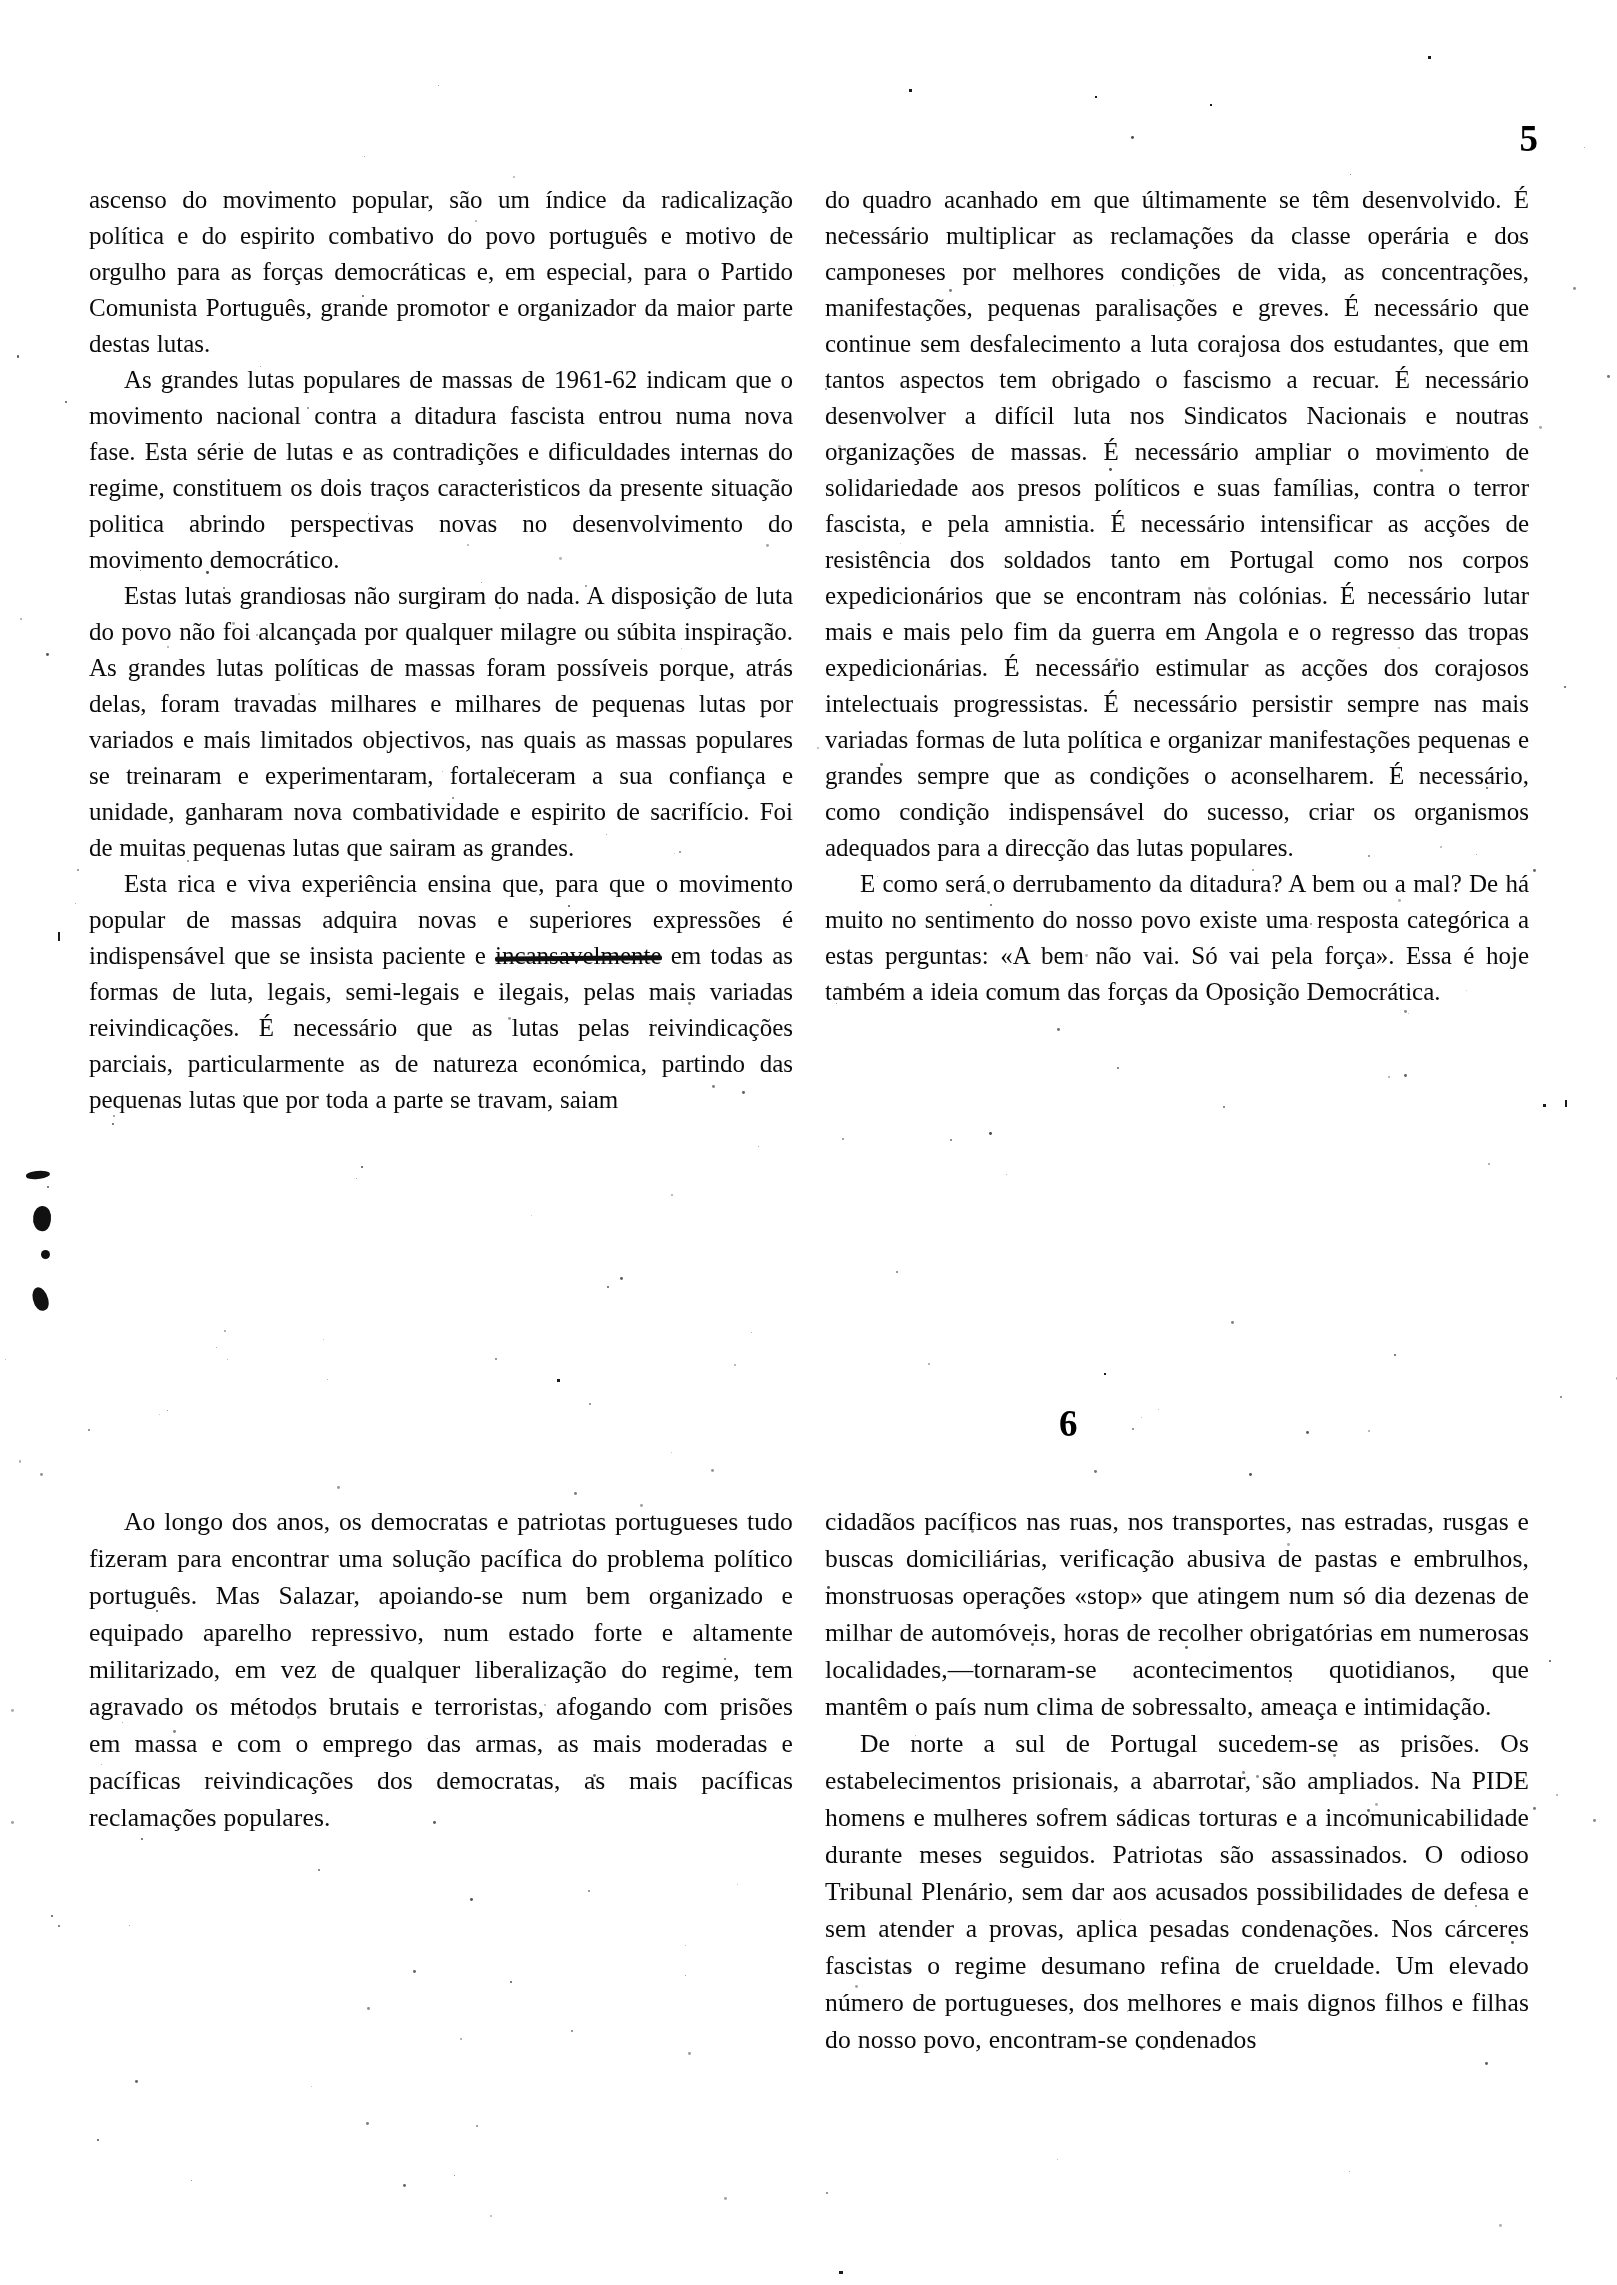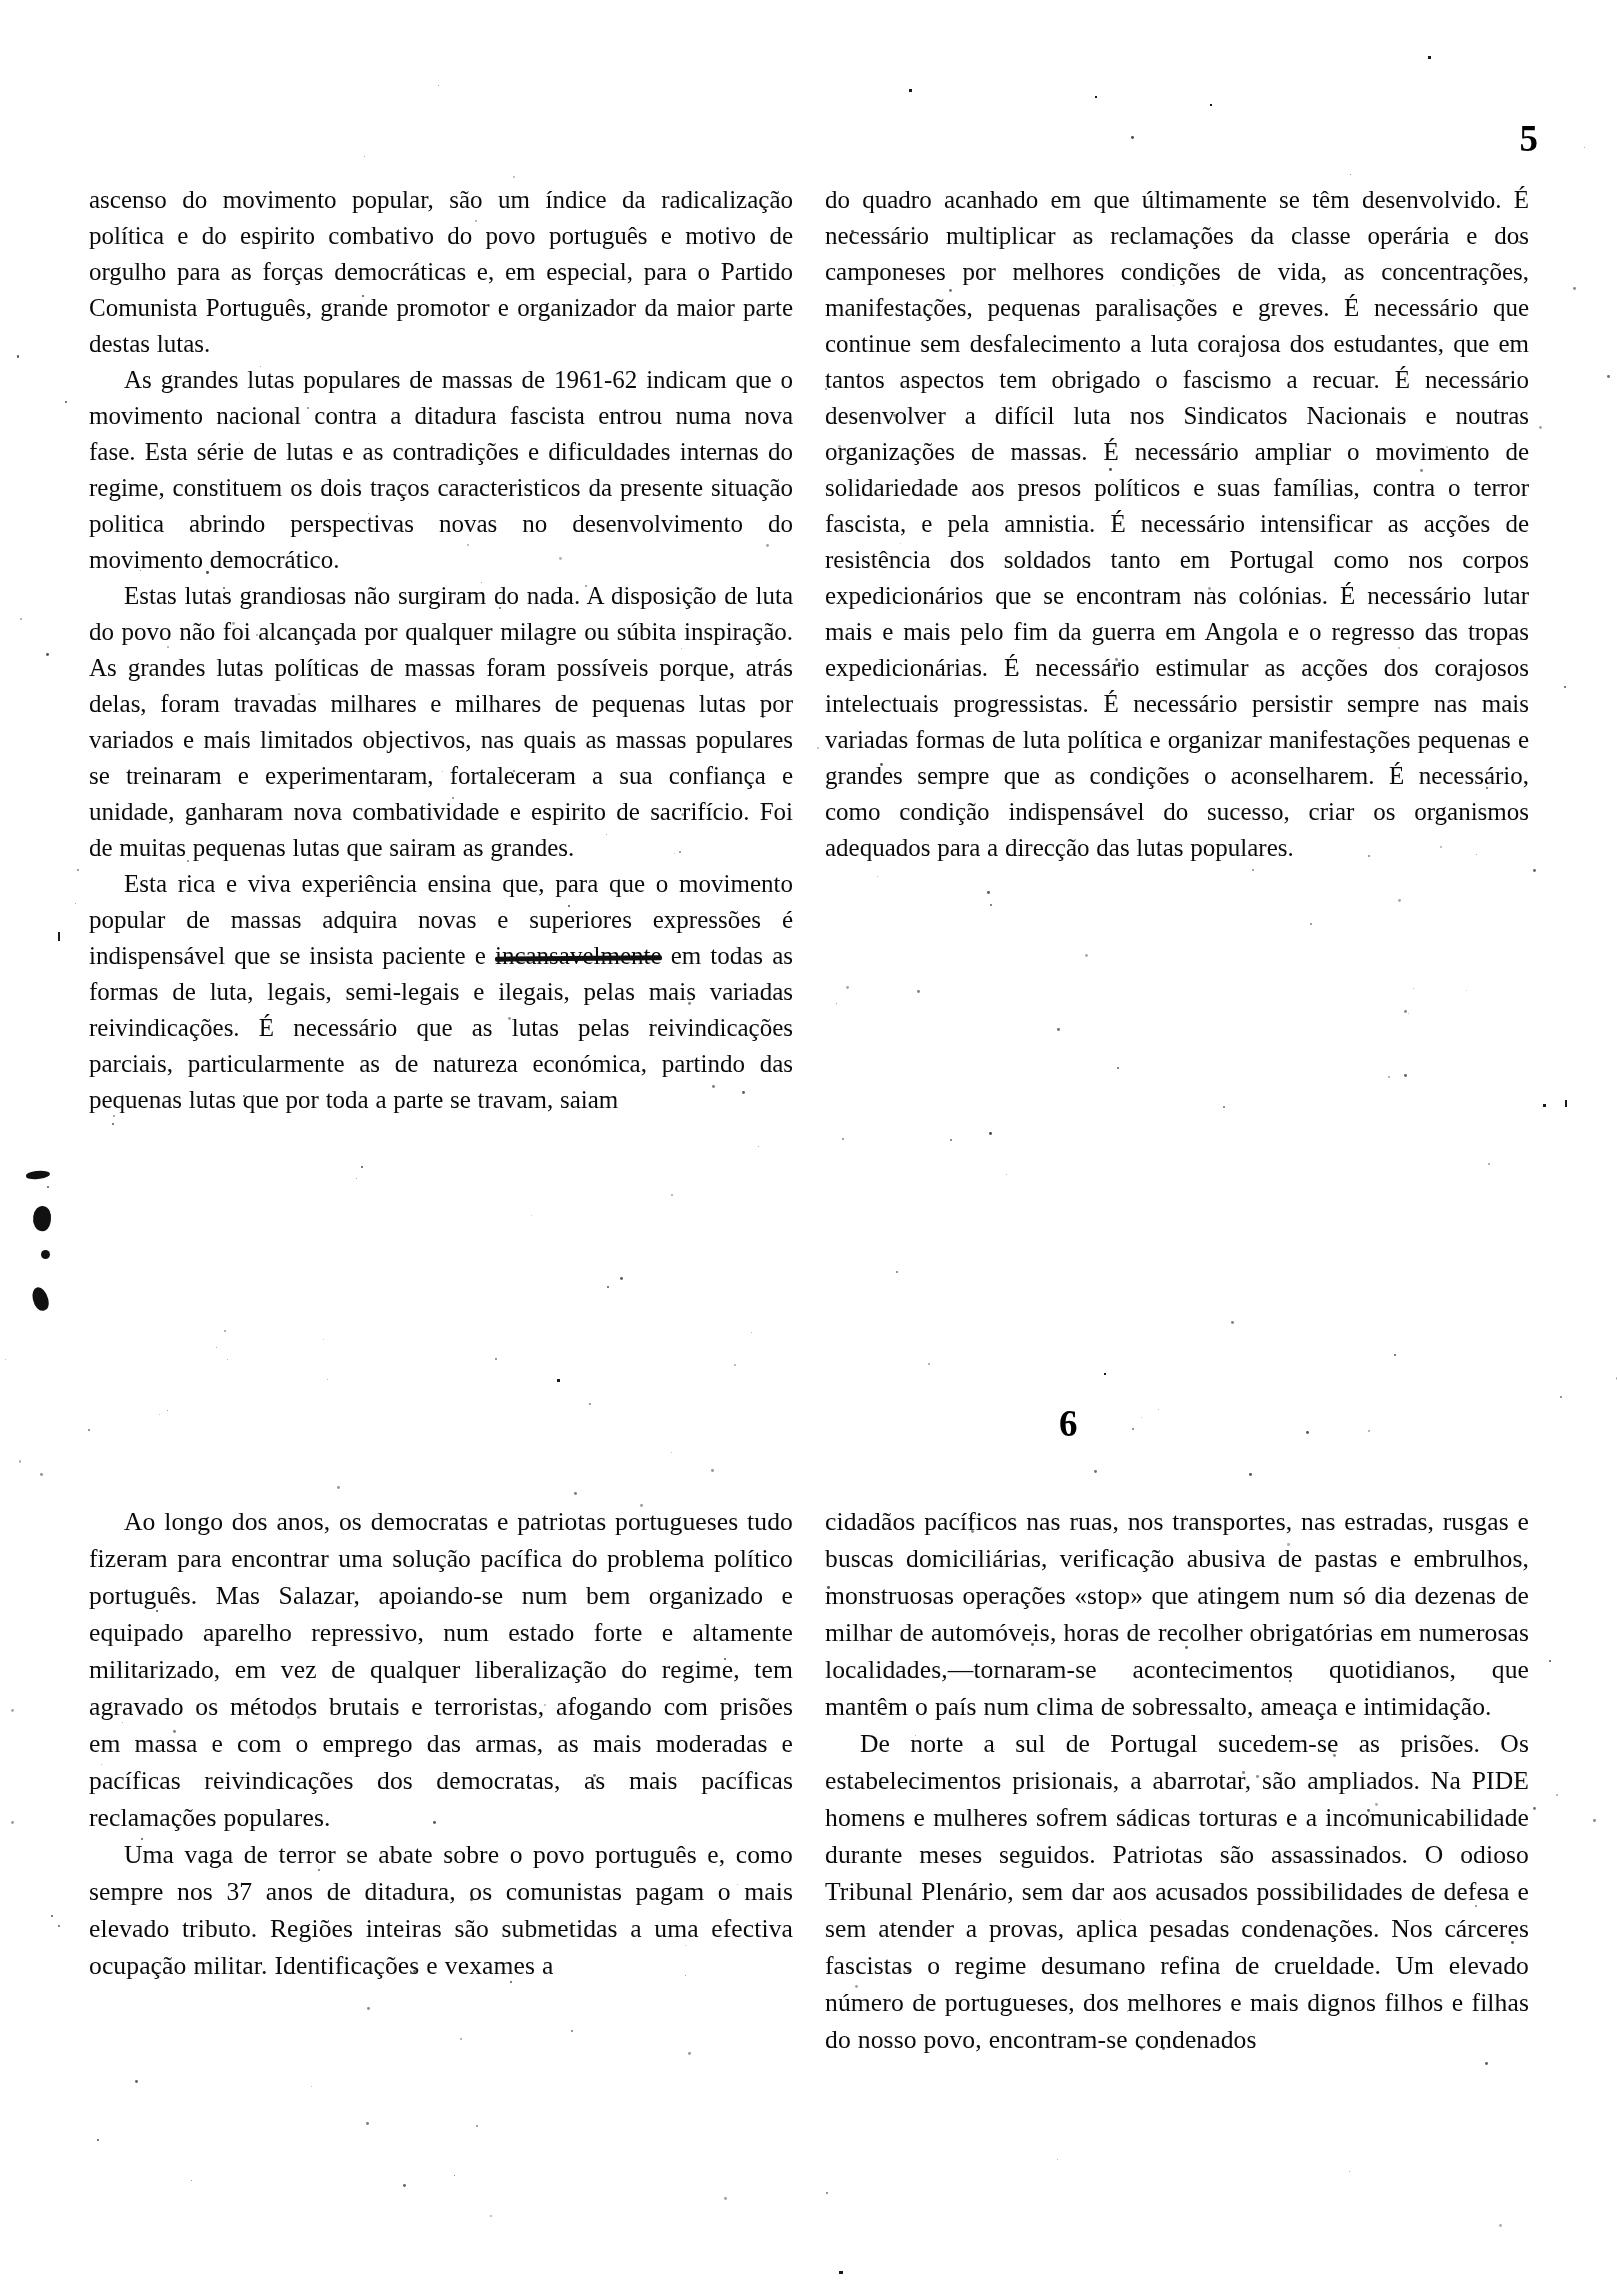--- a/index.html
+++ b/index.html
@@ -94,29 +94,29 @@
 
     <div class="col col-a">
       <p class="noindent">ascenso do movimento popular, são um índice da radicalização política e do espirito combativo do povo português e motivo de orgulho para as forças democráticas e, em especial, para o Partido Comunista Português, grande promotor e organizador da maior parte destas lutas.</p>
       <p>As grandes lutas populares de massas de 1961-62 indicam que o movimento nacional contra a ditadura fascista entrou numa nova fase. Esta série de lutas e as contradições e dificuldades internas do regime, constituem os dois traços caracteristicos da presente situação politica abrindo perspectivas novas no desenvolvimento do movimento democrático.</p>
       <p>Estas lutas grandiosas não surgiram do nada. A disposição de luta do povo não foi alcançada por qualquer milagre ou súbita inspiração. As grandes lutas políticas de massas foram possíveis porque, atrás delas, foram travadas milhares e milhares de pequenas lutas por variados e mais limitados objectivos, nas quais as massas populares se treinaram e experimentaram, fortaleceram a sua confiança e unidade, ganharam nova combatividade e espirito de sacrifício. Foi de muitas pequenas lutas que sairam as grandes.</p>
       <p>Esta rica e viva experiência ensina que, para que o movimento popular de massas adquira novas e superiores expressões é indispensável que se insista paciente e <span class="strike">incansavelmente</span> em todas as formas de luta, legais, semi-legais e ilegais, pelas mais variadas reivindicações. É necessário que as lutas pelas reivindicações parciais, particularmente as de natureza económica, partindo das pequenas lutas que por toda a parte se travam, saiam</p>
     </div>
 
     <div class="col col-a">
       <p class="noindent">do quadro acanhado em que últimamente se têm desenvolvido. É necessário multiplicar as reclamações da classe operária e dos camponeses por melhores condições de vida, as concentrações, manifestações, pequenas paralisações e greves. É necessário que continue sem desfalecimento a luta corajosa dos estudantes, que em tantos aspectos tem obrigado o fascismo a recuar. É necessário desenvolver a difícil luta nos Sindicatos Nacionais e noutras organizações de massas. É necessário ampliar o movimento de solidariedade aos presos políticos e suas famílias, contra o terror fascista, e pela amnistia. É necessário intensificar as acções de resistência dos soldados tanto em Portugal como nos corpos expedicionários que se encontram nas colónias. É necessário lutar mais e mais pelo fim da guerra em Angola e o regresso das tropas expedicionárias. É necessário estimular as acções dos corajosos intelectuais progressistas. É necessário persistir sempre nas mais variadas formas de luta política e organizar manifestações pequenas e grandes sempre que as condições o aconselharem. É necessário, como condição indispensável do sucesso, criar os organismos adequados para a direcção das lutas populares.</p>
+      <p>E como será o derrubamento da ditadura? A bem ou a mal? De há muito no sentimento do nosso povo existe uma resposta categórica a estas perguntas: «A bem não vai. Só vai pela força». Essa é hoje também a ideia comum das forças da Oposição Democrática.</p>
     </div>
 
   </div>
 
   <div class="section section-b">
 
     <div class="col col-b">
       <p>Ao longo dos anos, os democratas e patriotas portugueses tudo fizeram para encontrar uma solução pacífica do problema político português. Mas Salazar, apoiando-se num bem organizado e equipado aparelho repressivo, num estado forte e altamente militarizado, em vez de qualquer liberalização do regime, tem agravado os métodos brutais e terroristas, afogando com prisões em massa e com o emprego das armas, as mais moderadas e pacíficas reivindicações dos democratas, as mais pacíficas reclamações populares.</p>
-      <p>Uma vaga de terror se abate sobre o povo português e, como sempre nos 37 anos de ditadura, os comunistas pagam o mais elevado tributo. Regiões inteiras são submetidas a uma efectiva ocupação militar. Identificações e vexames a</p>
     </div>
 
     <div class="col col-b">
       <p class="noindent">cidadãos pacíficos nas ruas, nos transportes, nas estradas, rusgas e buscas domiciliárias, verificação abusiva de pastas e embrulhos, monstruosas operações «stop» que atingem num só dia dezenas de milhar de automóveis, horas de recolher obrigatórias em numerosas localidades,—tornaram-se acontecimentos quotidianos, que mantêm o país num clima de sobressalto, ameaça e intimidação.</p>
       <p>De norte a sul de Portugal sucedem-se as prisões. Os estabelecimentos prisionais, a abarrotar, são ampliados. Na PIDE homens e mulheres sofrem sádicas torturas e a incomunicabilidade durante meses seguidos. Patriotas são assassinados. O odioso Tribunal Plenário, sem dar aos acusados possibilidades de defesa e sem atender a provas, aplica pesadas condenações. Nos cárceres fascistas o regime desumano refina de crueldade. Um elevado número de portugueses, dos melhores e mais dignos filhos e filhas do nosso povo, encontram-se condenados</p>
     </div>
 
   </div>
 
   <div class="margin-mark mm1"></div>

